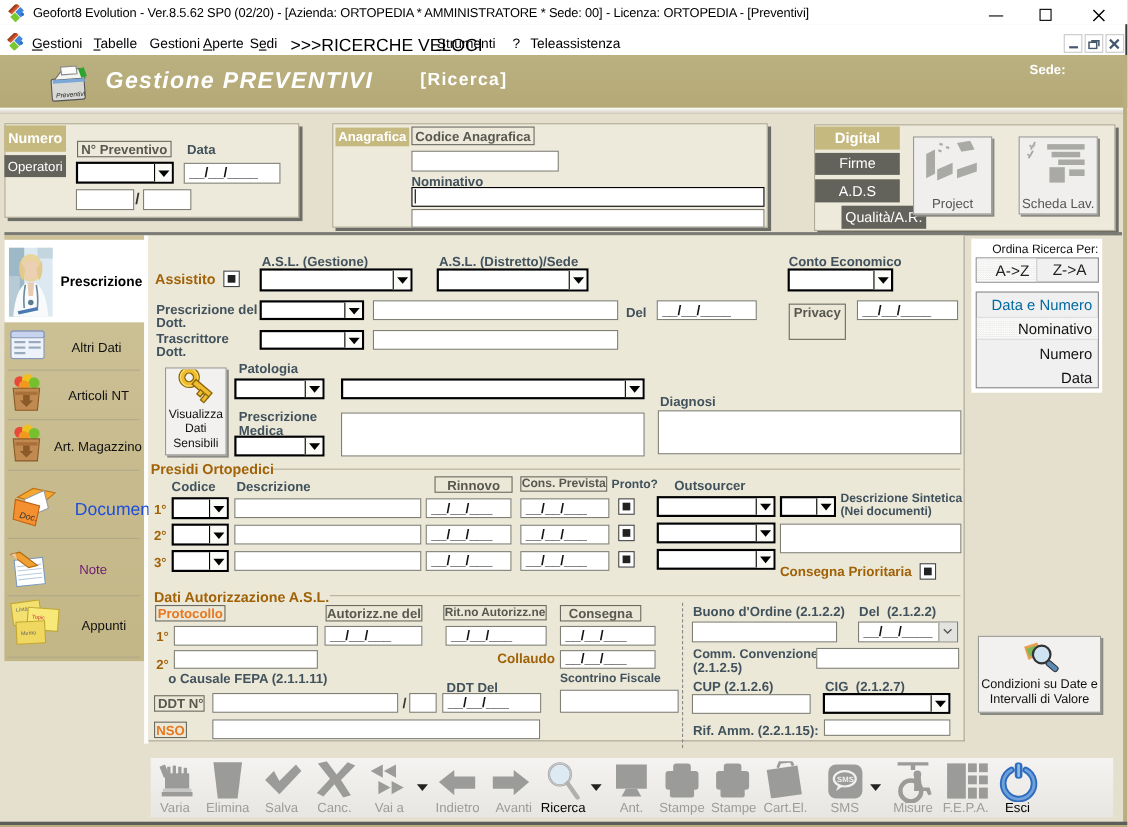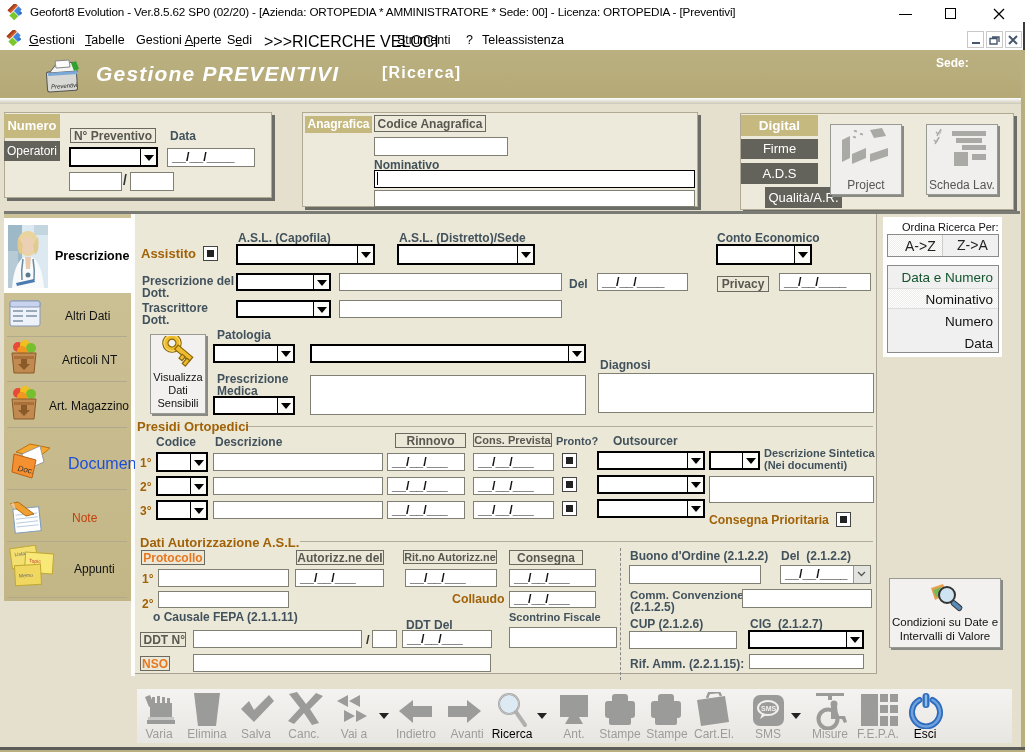--- a/index.html
+++ b/index.html
@@ -215,60 +215,60 @@
 </svg>
 <div class="abs" style="left:68px;top:455px;font-size:16px;color:#1d4ed8;">Documenti</div>
 <div class="sep" style="left:7px;top:489px;width:120px;"></div>
 
 <svg class="abs" style="left:8px;top:500px" width="36" height="36" viewBox="0 0 36 36">
   <rect x="6" y="8" width="26" height="24" fill="#fff" stroke="#7a9ac0" transform="rotate(-6 19 20)"></rect>
   <path d="M8 14 h22 M8 18 h22 M8 22 h22 M8 26 h22" stroke="#b8cce0" transform="rotate(-6 19 20)"></path>
   <path d="M2 4 L10 2 L26 14 L18 16 Z" fill="#f0a030" stroke="#b06a10"></path>
   <path d="M2 4 L6 3 L8 10" fill="#e8c8a0"></path>
 </svg>
-<div class="abs" style="left:72px;top:511px;font-size:12px;color:#c2410c;">Note</div>
+<div class="abs" style="left:72px;top:511px;font-size:12px;color:#701a75;">Note</div>
 <div class="sep" style="left:7px;top:541px;width:120px;"></div>
 
 <svg class="abs" style="left:9px;top:545px" width="48" height="44" viewBox="0 0 48 44">
   <rect x="2" y="2" width="26" height="20" fill="#f4e070" stroke="#c0a830" transform="rotate(-8 15 12)"></rect>
   <rect x="16" y="8" width="28" height="20" fill="#f8e878" stroke="#c0a830" transform="rotate(4 30 18)"></rect>
   <rect x="6" y="20" width="26" height="20" fill="#f0d860" stroke="#c0a830" transform="rotate(-3 19 30)"></rect>
   <text x="6" y="10" font-size="5" fill="#666" transform="rotate(-8 15 12)">Lista</text>
   <text x="20" y="18" font-size="5" fill="#c03030" transform="rotate(4 30 18)">Topic</text>
   <text x="10" y="32" font-size="5" fill="#666" transform="rotate(-3 19 30)">Memo</text>
 </svg>
 <div class="abs" style="left:74px;top:562px;font-size:12px;color:#111;">Appunti</div>
 <div class="sep" style="left:7px;top:597px;width:120px;"></div>
 
 <div class="abs" style="left:135px;top:214px;width:742px;height:460px;background:#ebe8d8;border-right:1px solid #a8a393;border-bottom:1px solid #a8a393;"></div>
 
 <div class="lbl blk" style="left:141px;top:246px;font-size:13px;">Assistito</div>
 <div class="cb" style="left:203px;top:246px;"></div>
-<div class="lbl" style="left:238px;top:231px;">A.S.L. (Capofila)</div>
+<div class="lbl" style="left:238px;top:231px;">A.S.L. (Gestione)</div>
 <div class="combo" style="left:236px;top:244px;width:139px;height:21px;">
     <div class="arr"></div>
   </div>
 <div class="lbl" style="left:399px;top:231px;">A.S.L. (Distretto)/Sede</div>
 <div class="combo" style="left:397px;top:244px;width:138px;height:21px;">
     <div class="arr"></div>
   </div>
 <div class="lbl" style="left:717px;top:231px;">Conto Economico</div>
 <div class="combo" style="left:716px;top:244px;width:96px;height:21px;">
     <div class="arr"></div>
   </div>
 
 <div class="lbl" style="left:142px;top:274px;">Prescrizione del</div>
 <div class="lbl" style="left:142px;top:286px;">Dott.</div>
 <div class="combo" style="left:236px;top:273px;width:95px;height:18px;">
     <div class="arr"></div>
   </div>
 <div class="tf" style="left:339px;top:273px;width:223px;height:18px;"></div>
 <div class="lbl" style="left:569px;top:277px;">Del</div>
 <div class="date" style="left:597px;top:273px;width:91px;height:18px;line-height:16px;">__/__/____</div>
-<div class="boxlbl" style="left:717px;top:276px;width:52px;height:16px;line-height:15px;">Privacy</div>
+<div class="boxlbl" style="left:717px;top:276px;width:52px;height:33px;line-height:15px;">Privacy</div>
 <div class="date" style="left:779px;top:273px;width:92px;height:18px;line-height:16px;">__/__/____</div>
 
 <div class="lbl" style="left:142px;top:301px;">Trascrittore</div>
 <div class="lbl" style="left:142px;top:313px;">Dott.</div>
 <div class="combo" style="left:236px;top:300px;width:95px;height:18px;">
     <div class="arr"></div>
   </div>
 <div class="tf" style="left:339px;top:300px;width:223px;height:18px;"></div>
 
 <div class="abs" style="left:150px;top:334px;width:56px;height:80px;background:#f2f1ef;border:1px solid #9a9a94;box-shadow:2px 2px 0 #8a8a84;"></div>
@@ -419,21 +419,21 @@
 <div class="abs" style="left:889px;top:615px;width:112px;text-align:center;font-size:11.5px;color:#111;line-height:14px;">Condizioni su Date e<br>Intervalli di Valore</div>
 
 <div class="abs" style="left:883px;top:217px;width:119px;height:140px;background:#fff;"></div>
 <div class="abs" style="left:902px;top:221px;font-size:11px;color:#111;">Ordina Ricerca Per:</div>
 <div class="abs" style="left:887px;top:234px;width:112px;height:23px;background:#f0f0f0;border:1px solid #8a8a8a;"></div>
 <div class="abs" style="left:888px;top:235px;width:55px;height:21px;background:repeating-conic-gradient(#ffffff 0% 25%, #ededeb 0% 50%);background-size:2px 2px;border-right:1px solid #ccc;"></div>
 <div class="abs" style="left:905px;top:238px;font-size:14px;color:#222;">A-&gt;Z</div>
 <div class="abs" style="left:957px;top:237px;font-size:14px;color:#222;">Z-&gt;A</div>
 <div class="abs" style="left:887px;top:265px;width:112px;height:88px;background:#f0f0f0;border:1px solid #8a8a8a;"></div>
 <div class="abs" style="left:888px;top:288px;width:110px;height:21px;background:repeating-conic-gradient(#ffffff 0% 25%, #ededeb 0% 50%);background-size:2px 2px;border-top:1px solid #ddd;border-bottom:1px solid #ddd;"></div>
-<div class="abs" style="left:887px;top:270px;width:106px;text-align:right;font-size:13.5px;color:#14532d;">Data e Numero</div>
+<div class="abs" style="left:887px;top:270px;width:106px;text-align:right;font-size:13.5px;color:#0369a1;">Data e Numero</div>
 <div class="abs" style="left:887px;top:292px;width:106px;text-align:right;font-size:13.5px;color:#111;">Nominativo</div>
 <div class="abs" style="left:887px;top:314px;width:106px;text-align:right;font-size:13.5px;color:#111;">Numero</div>
 <div class="abs" style="left:887px;top:336px;width:106px;text-align:right;font-size:13.5px;color:#111;">Data</div>
 
 <div class="abs" style="left:137px;top:689px;width:875px;height:54px;background:linear-gradient(#f4f3f1,#e8e6e2);"></div>
 <div class="abs" style="left:0;top:747px;width:1025px;height:3px;background:#5c5c58;"></div>
 <div class="abs" style="left:0;top:750px;width:1025px;height:2px;background:#b9ae80;"></div>
 
 <svg class="abs" style="left:142px;top:691px" width="34" height="34" viewBox="0 0 34 34" fill="#9b9b99">
   <path d="M3 6 L8 4 L12 14 L7 16 Z"></path>

